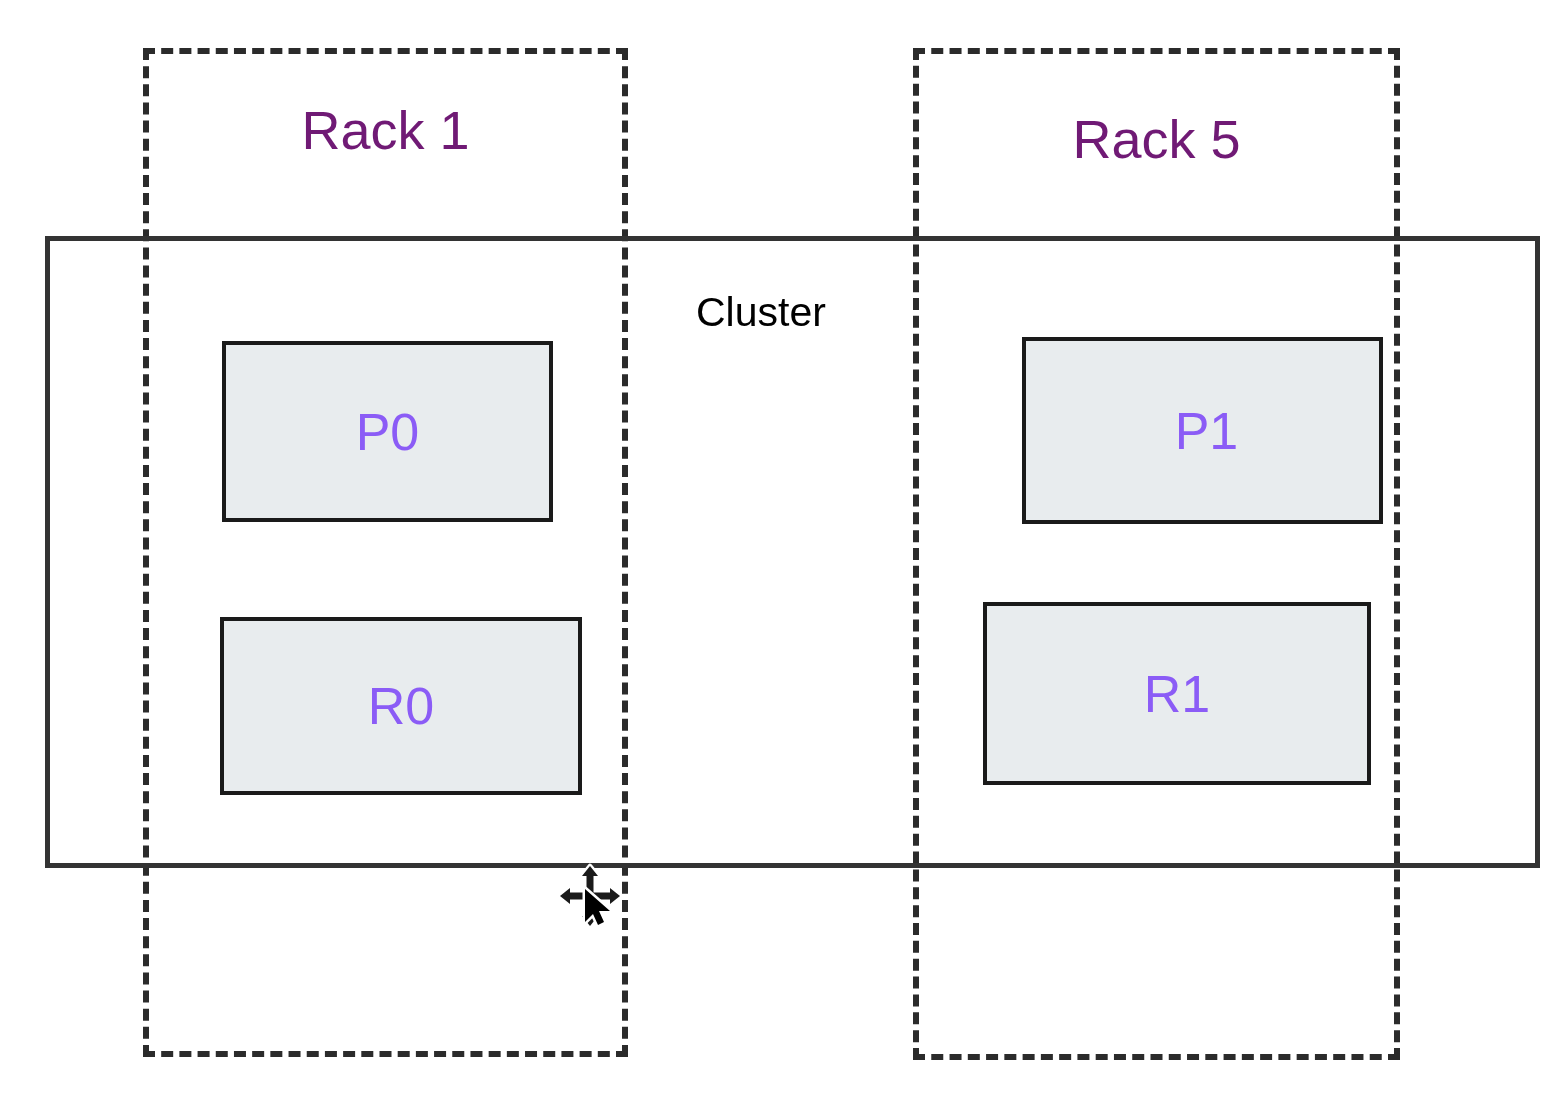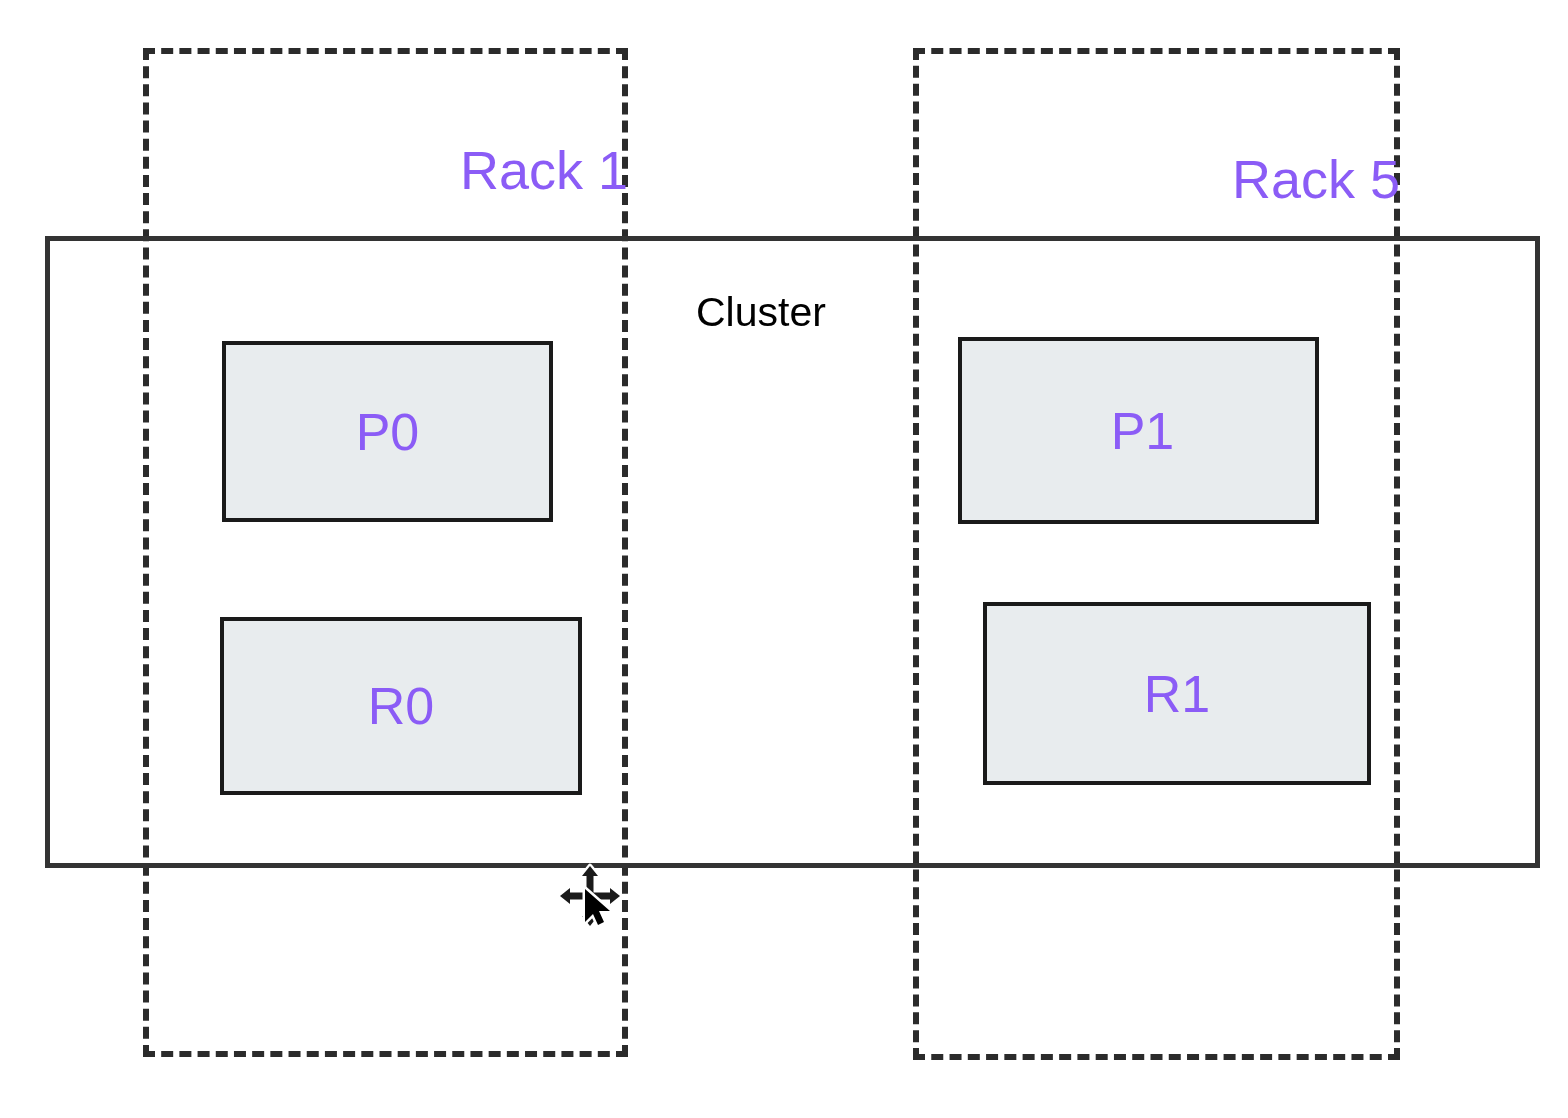--- a/index.html
+++ b/index.html
@@ -24,27 +24,26 @@
     position: absolute;
     border: 6px dashed #2b2b2b;
     background: transparent;
     box-sizing: border-box;
     z-index: 2;
   }
   .rack-label {
     position: absolute;
     left: 0;
     right: 0;
-    text-align: right;
+    text-align: center;
     font-size: 54px;
-    color: #8b5cf6;
+    color: #701a75;
     line-height: 1;
     white-space: nowrap;
     z-index: 5;
-    margin-top: 40px;
   }
 
   
   .cluster {
     position: absolute;
     border: 5px solid #333333;
     background: transparent;
     box-sizing: border-box;
     z-index: 3;
   }
@@ -97,21 +96,21 @@
   <div class="cluster-label" style="left:696px; top:292px;">Cluster</div>
 
   <div class="node" style="left:222px; top:341px; width:331px; height:181px;">
     <span class="node-label">P0</span>
   </div>
 
   <div class="node" style="left:220px; top:617px; width:362px; height:178px;">
     <span class="node-label">R0</span>
   </div>
 
-  <div class="node" style="left:958px; top:337px; width:361px; height:187px;padding-left:8px;">
+  <div class="node" style="left:1022px; top:337px; width:361px; height:187px;padding-left:8px;">
     <span class="node-label">P1</span>
   </div>
 
   <div class="node" style="left:983px; top:602px; width:388px; height:183px;">
     <span class="node-label">R1</span>
   </div>
 
   <div class="cursor" style="left:560px; top:862px; width:64px; height:64px;">
     <svg width="64" height="64" viewBox="0 0 64 64" xmlns="http://www.w3.org/2000/svg">
 

